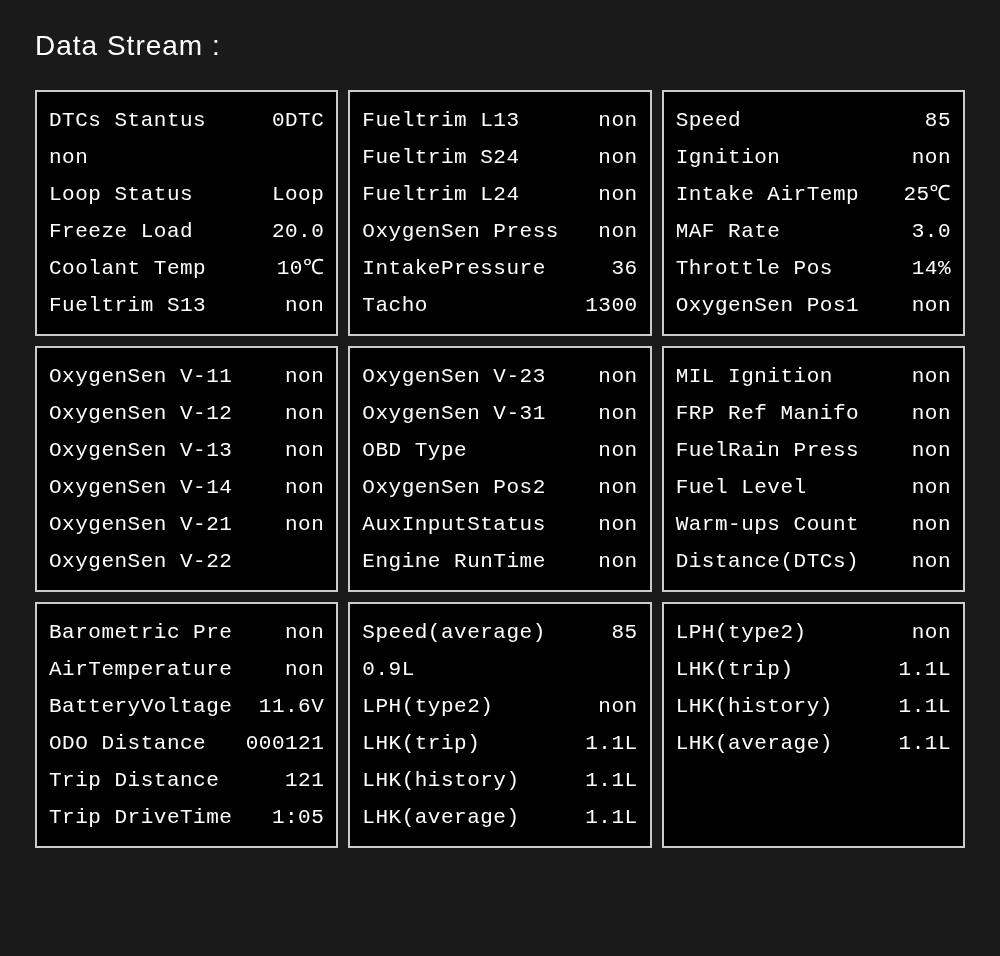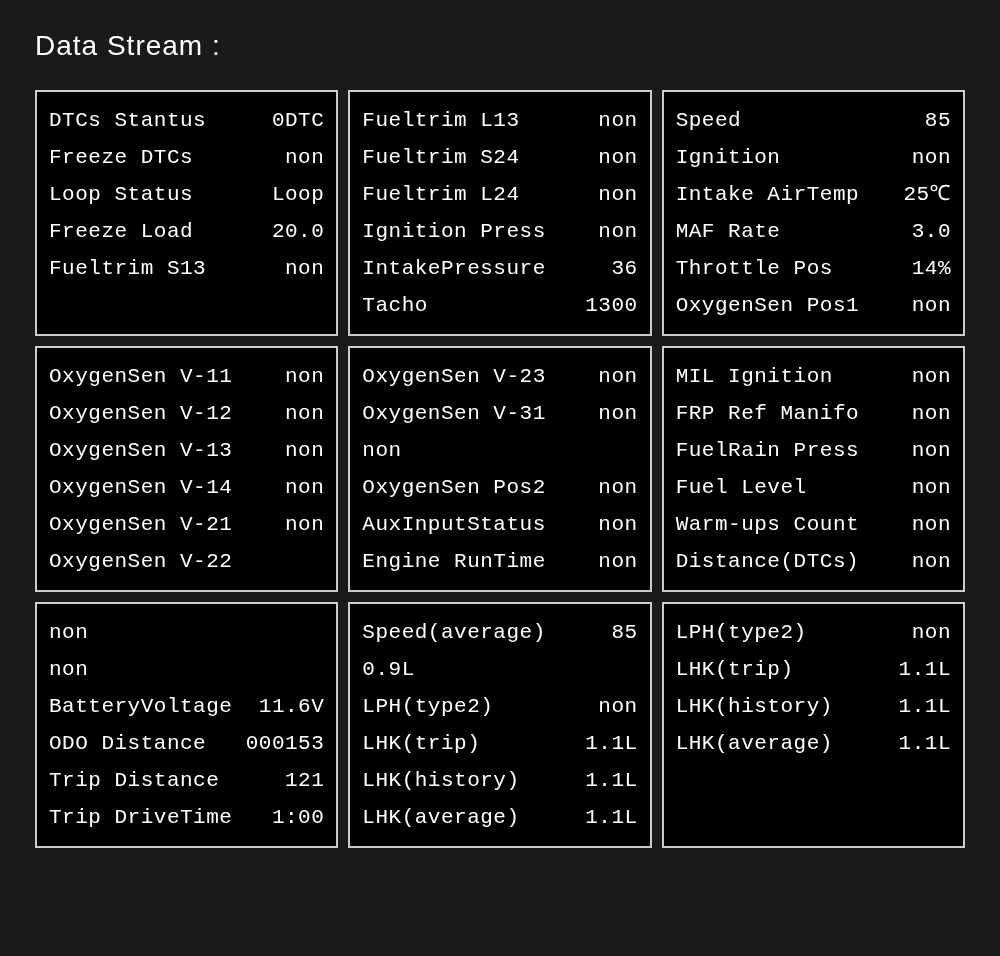--- a/index.html
+++ b/index.html
@@ -57,52 +57,55 @@
 
 <h1 class="title">Data Stream :</h1>
 
 <div class="grid">
   <div class="panel panel-1">
     <div class="row">
         <span class="label">DTCs  Stantus</span>
         <span class="value">0DTC</span>
       </div>
     <div class="row">
-        <span class="label">Freeze DTCs</span>
         <span class="value">non</span>
       </div>
     <div class="row">
         <span class="label">Loop  Status</span>
         <span class="value">Loop</span>
       </div>
     <div class="row">
         <span class="label">Freeze Load</span>
         <span class="value">20.0</span>
       </div>
     <div class="row">
+        <span class="label">Coolant  Temp</span>
+        <span class="value">10℃</span>
+      </div>
+    <div class="row">
         <span class="label">Fueltrim S13</span>
         <span class="value">non</span>
       </div>
   </div>
 
   <div class="panel panel-2">
     <div class="row">
         <span class="label">Fueltrim L13</span>
         <span class="value">non</span>
       </div>
     <div class="row">
         <span class="label">Fueltrim S24</span>
         <span class="value">non</span>
       </div>
     <div class="row">
         <span class="label">Fueltrim L24</span>
         <span class="value">non</span>
       </div>
     <div class="row">
-        <span class="label">Ignition Press</span>
+        <span class="label">OxygenSen Press</span>
         <span class="value">non</span>
       </div>
     <div class="row">
         <span class="label">IntakePressure</span>
         <span class="value">36</span>
       </div>
     <div class="row">
         <span class="label">Tacho</span>
         <span class="value">1300</span>
       </div>
@@ -165,20 +168,21 @@
   <div class="panel panel-5">
     <div class="row">
         <span class="label">OxygenSen V-23</span>
         <span class="value">non</span>
       </div>
     <div class="row">
         <span class="label">OxygenSen V-31</span>
         <span class="value">non</span>
       </div>
     <div class="row">
+        <span class="label">OBD Type</span>
         <span class="value">non</span>
       </div>
     <div class="row">
         <span class="label">OxygenSen Pos2</span>
         <span class="value">non</span>
       </div>
     <div class="row">
         <span class="label">AuxInputStatus</span>
         <span class="value">non</span>
       </div>
@@ -210,40 +214,42 @@
         <span class="value">non</span>
       </div>
     <div class="row">
         <span class="label">Distance(DTCs)</span>
         <span class="value">non</span>
       </div>
   </div>
 
   <div class="panel panel-7">
     <div class="row">
-        <span class="value">non</span>
-      </div>
-    <div class="row">
+        <span class="label">Barometric Pre</span>
+        <span class="value">non</span>
+      </div>
+    <div class="row">
+        <span class="label">AirTemperature</span>
         <span class="value">non</span>
       </div>
     <div class="row">
         <span class="label">BatteryVoltage</span>
         <span class="value">11.6V</span>
       </div>
     <div class="row">
         <span class="label">ODO Distance</span>
-        <span class="value">000153</span>
+        <span class="value">000121</span>
       </div>
     <div class="row">
         <span class="label">Trip Distance</span>
         <span class="value">121</span>
       </div>
     <div class="row">
         <span class="label">Trip DriveTime</span>
-        <span class="value">1:00</span>
+        <span class="value">1:05</span>
       </div>
   </div>
 
   <div class="panel panel-8">
     <div class="row">
         <span class="label">Speed(average)</span>
         <span class="value">85</span>
       </div>
     <div class="row">
         <span class="value">0.9L</span>

